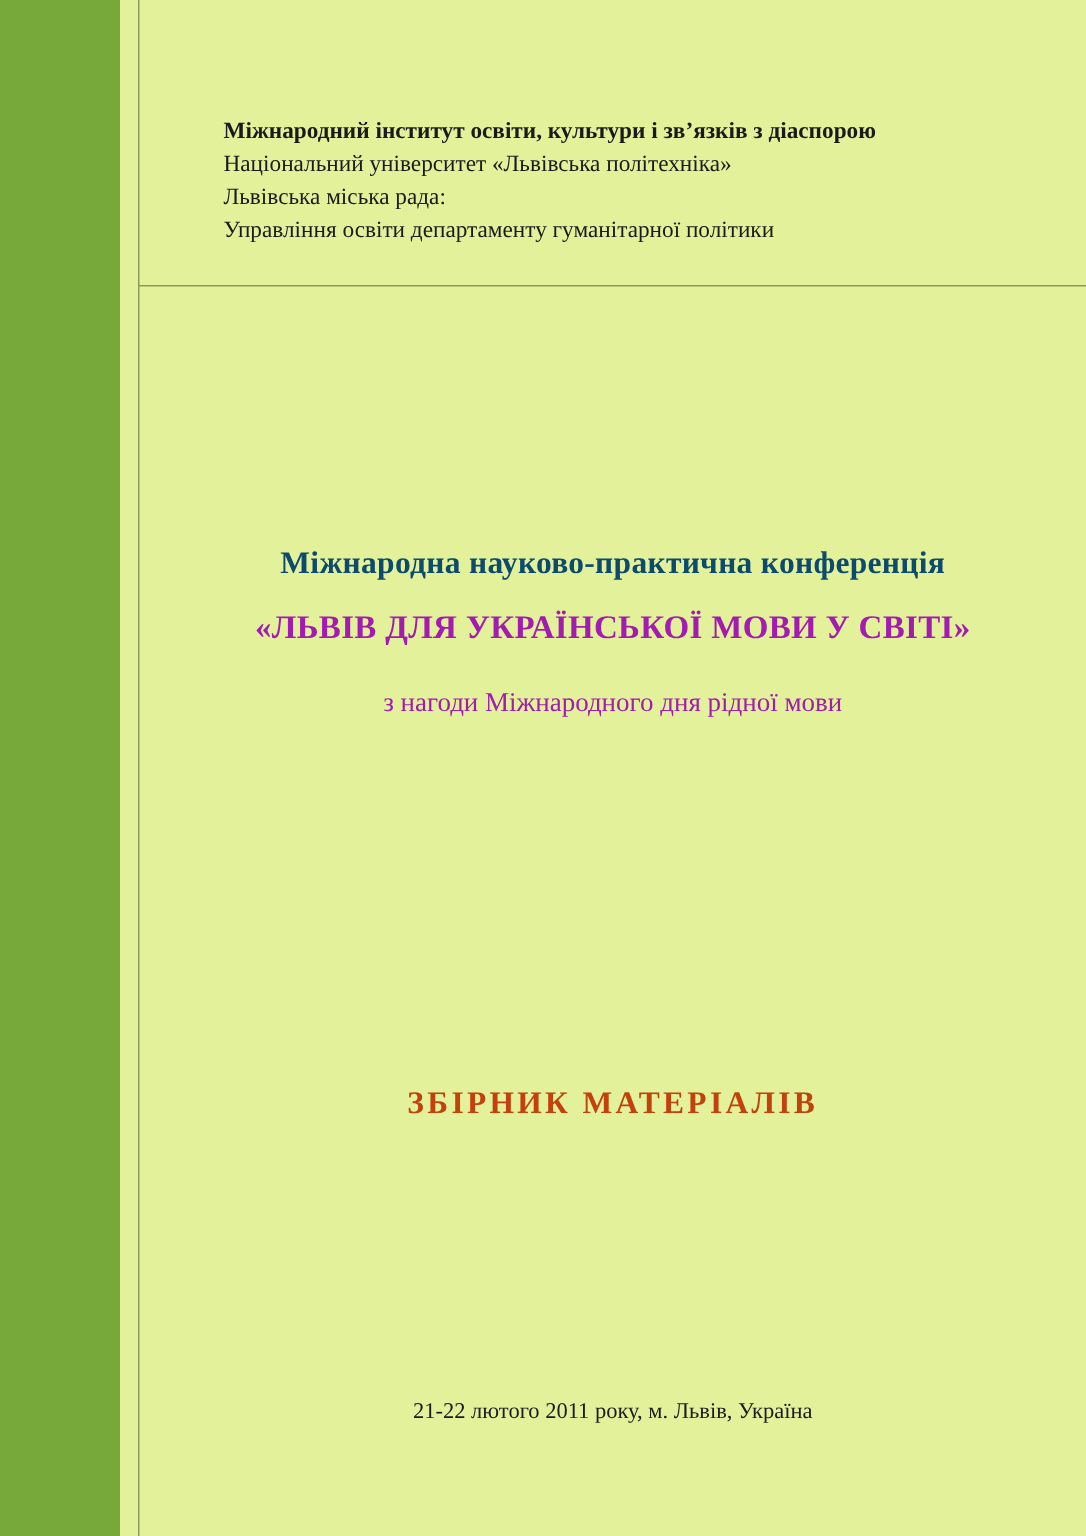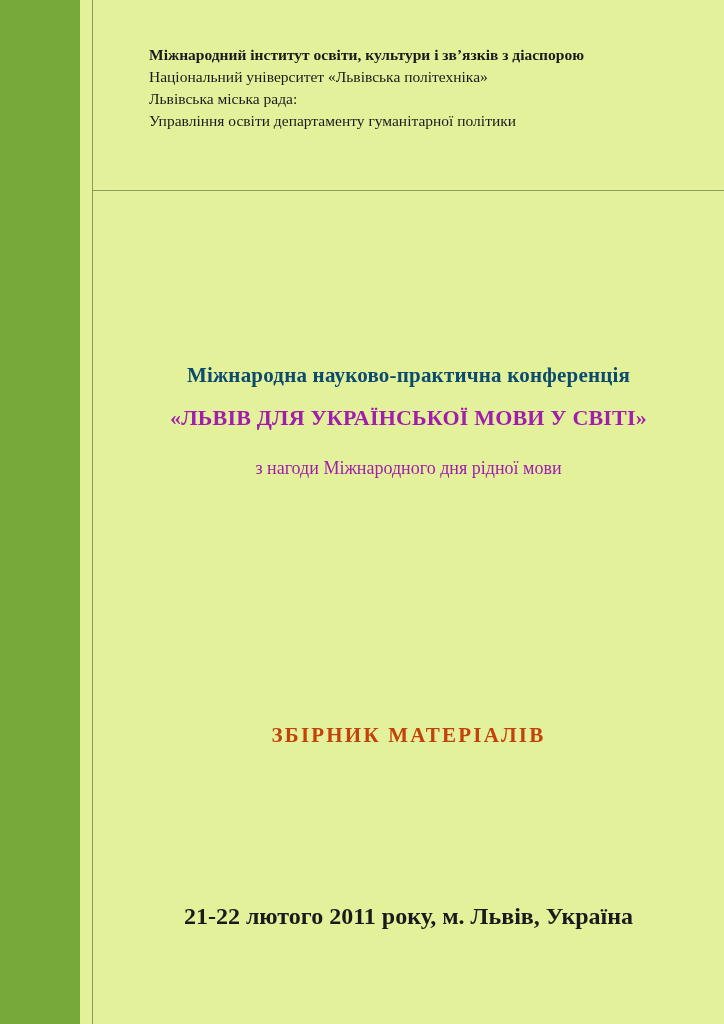--- a/index.html
+++ b/index.html
@@ -56,21 +56,21 @@
   .content {
     position: absolute;
     left: 93px;
     top: 0;
     width: 631px;
     height: 1024px;
   }
   .org-block {
     position: absolute;
     left: 56px;
-    top: 44px;
+    top: 77px;
     width: 560px;
   }
   .org-line {
     font-size: 15.5px;
     line-height: 22px;
     color: #1a1a1a;
     white-space: nowrap;
   }
   .org-line.bold {
     font-weight: bold;
@@ -117,23 +117,24 @@
     color: #c2410c;
   }
   .date-block {
     position: absolute;
     left: 0;
     top: 903px;
     width: 631px;
     text-align: center;
   }
   .date-line {
-    font-size: 24px;
-    font-weight: bold;
+    font-size: 15px;
+    font-weight: normal;
     color: #1a1a1a;
+    margin-top: 30px;
   }
 </style>
 </head>
 <body>
 
 <div class="page">
 
   <div class="left-band"></div>
   <div class="band-divider"></div>
   <div class="vrule"></div>

